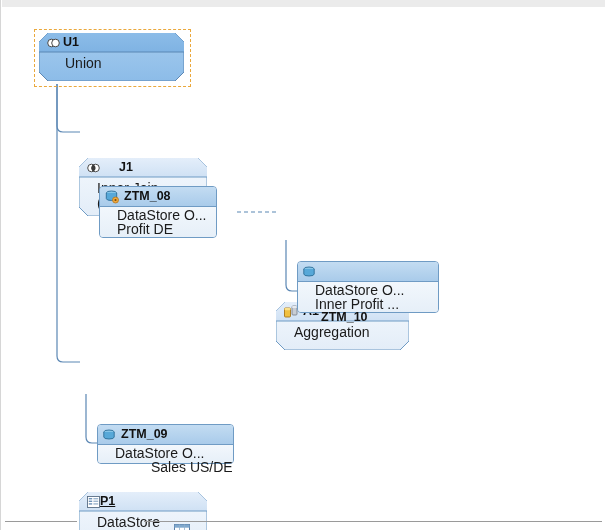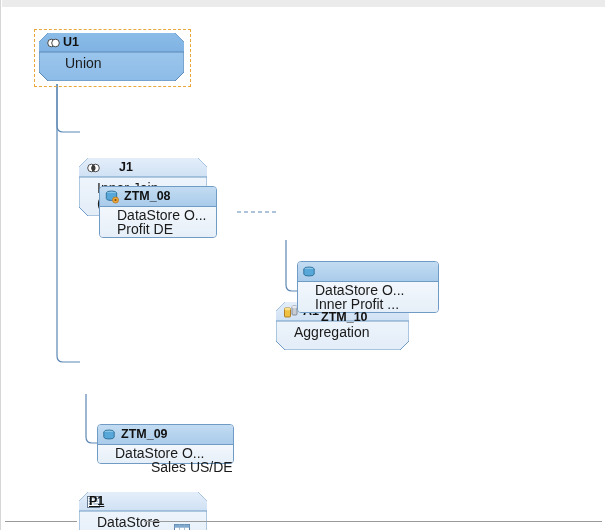--- a/index.html
+++ b/index.html
@@ -285,21 +285,21 @@
 
       <svg class="icon" style="left:8px; top:4px;" width="14" height="12" viewBox="0 0 14 12" xmlns="http://www.w3.org/2000/svg">
         <rect x="0.5" y="0.5" width="12" height="11" fill="#ffffff" stroke="#5a6f85" stroke-width="0.9"></rect>
         <rect x="1.8" y="2" width="3.4" height="1.4" fill="#6f93b8"></rect>
         <rect x="1.8" y="4.6" width="3.4" height="1.4" fill="#6f93b8"></rect>
         <rect x="1.8" y="7.2" width="3.4" height="1.4" fill="#6f93b8"></rect>
         <rect x="6.4" y="2" width="4.8" height="1.4" fill="#9fb7cf"></rect>
         <rect x="6.4" y="4.6" width="4.8" height="1.4" fill="#9fb7cf"></rect>
         <rect x="6.4" y="7.2" width="4.8" height="1.4" fill="#9fb7cf"></rect>
       </svg>
-      <span class="node-title" style="left:10px; top:2px;text-decoration:underline;">P1</span>
+      <span class="node-title" style="left:21px; top:2px;text-decoration:underline;">P1</span>
       <span class="node-sub" style="left:18px; top:23px;">DataStore</span>
 
       <svg class="icon" style="left:95px; top:32px;" width="19" height="19" viewBox="0 0 19 19" xmlns="http://www.w3.org/2000/svg">
         <rect x="0.5" y="0.5" width="15" height="14" fill="#ffffff" stroke="#5a7fa6" stroke-width="1"></rect>
         <rect x="0.5" y="0.5" width="15" height="3.2" fill="#7fa8cd" stroke="none"></rect>
         <line x1="5.5" y1="0.5" x2="5.5" y2="14.5" stroke="#8fb0cc" stroke-width="0.8"></line>
         <line x1="10.5" y1="0.5" x2="10.5" y2="14.5" stroke="#8fb0cc" stroke-width="0.8"></line>
         <line x1="0.5" y1="7.5" x2="15.5" y2="7.5" stroke="#8fb0cc" stroke-width="0.8"></line>
         <line x1="0.5" y1="11" x2="15.5" y2="11" stroke="#8fb0cc" stroke-width="0.8"></line>
         <path d="M 8 10 L 17 10 L 13.4 14 L 13.4 18 L 11.6 16.4 L 11.6 14 Z" fill="#f2b33c" stroke="#aa7415" stroke-width="0.9" stroke-linejoin="round"></path>

